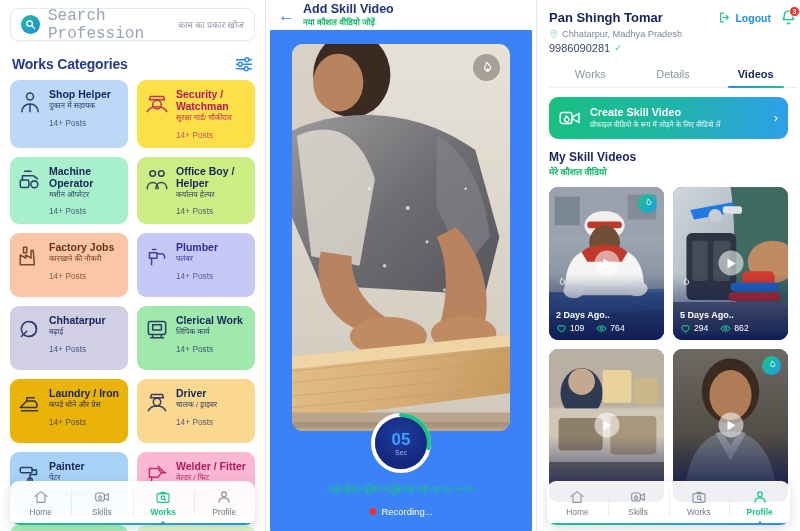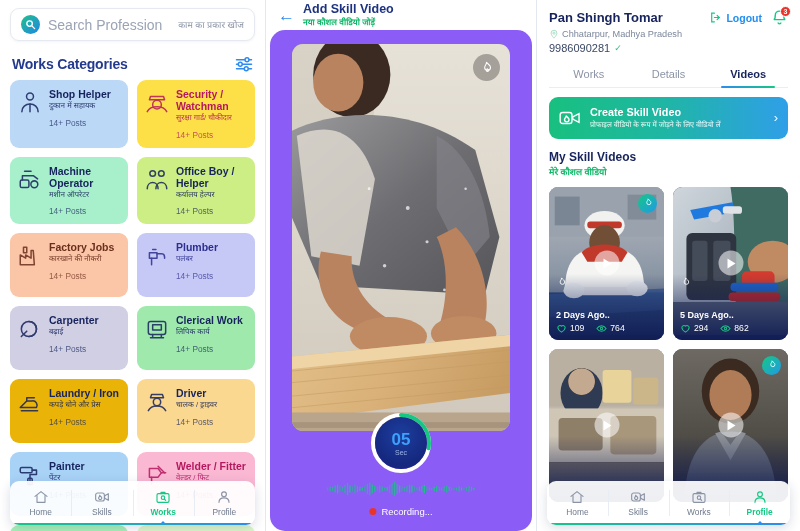--- a/index.html
+++ b/index.html
@@ -17,21 +17,21 @@
     display:flex; align-items:center; gap:8px;
     background:#ffffff; border:1px solid #e6eaf0; border-radius:9px;
     height:33px; padding:0 10px; box-shadow:0 1px 3px rgba(30,50,100,.06);
   }
   .search-ic {
     width:19px; height:19px; border-radius:50%; flex:none;
     background: linear-gradient(135deg,#22c08a 0%,#1f86e8 100%);
     display:flex; align-items:center; justify-content:center;
   }
   .search-ic svg { width:11px; height:11px; }
-  .search-ph { font-size:14px; color:#9aa4b5; flex:1; }
+  .search-ph { font-size:16px; color:#9aa4b5; flex:1;font-family:Liberation Mono, monospace; }
   .search-hi { font-size:9px; color:#8b94a6; white-space:nowrap; }
 
   .cat-head { display:flex; align-items:center; justify-content:space-between; padding: 9px 12px 8px 12px; }
   .cat-title { font-size:14px; font-weight:bold; color:#243a8e; letter-spacing:-.2px; }
   .filter-ic { width:18px; height:16px; }
 
   .cat-grid { display:grid; grid-template-columns:1fr 1fr; gap:9px; padding:0 10px 6px 10px; }
   .cat-card { border-radius:9px; padding:8px 8px 8px 7px; min-height:64px; display:flex; gap:6px; position:relative; }
   .cat-ico { width:26px; height:26px; flex:none; opacity:.85; margin-top:2px; }
   .cat-ico svg { width:100%; height:100%; }
@@ -39,21 +39,21 @@
   .cat-en { font-size:10.5px; font-weight:bold; line-height:1.15; }
   .cat-hi { font-size:7.6px; line-height:1.25; margin-top:1px; opacity:.92; }
   .cat-posts { font-size:8.3px; margin-top:7px; opacity:.72; }
 
   
   .panel2 { position:relative; width:270px; height:531px; background:#ffffff; overflow:hidden; }
   .p2-head { height:30px; display:flex; align-items:center; gap:8px; padding:0 12px; background:#fff; }
   .back-arrow { font-size:17px; color:#2d8bf0; line-height:1; }
   .p2-t1 { font-size:12.5px; font-weight:bold; color:#1d3281; line-height:1.1; }
   .p2-t2 { font-size:8.4px; color:#12b76a; font-weight:bold; line-height:1.2; }
-  .p2-stage { position:absolute; top:30px; left:4px; right:4px; bottom:0; background:#8b5cf6; border-radius:15px; overflow:hidden; }
+  .p2-stage { position:absolute; top:30px; left:4px; right:4px; bottom:0; background:#3b82f6; border-radius:1px; overflow:hidden; }
   .vid-frame { position:absolute; top:14px; left:22px; right:22px; bottom:100px; border-radius:11px; overflow:hidden; background:#6a5a4c; }
   .vid-art { position:absolute; inset:0; }
   .flame-btn {
     position:absolute; top:10px; right:10px; width:27px; height:27px; border-radius:50%;
     background:rgba(140,136,130,.72); display:flex; align-items:center; justify-content:center;
   }
   .flame-btn svg { width:14px; height:14px; }
   .timer-wrap { position:absolute; left:50%; transform:translateX(-50%); bottom:58px; width:60px; height:60px; }
   .timer-inner {
     position:absolute; inset:4px; border-radius:50%;
@@ -62,21 +62,21 @@
   }
   .timer-num { font-size:17px; font-weight:bold; color:#3da0fb; line-height:1; }
   .timer-unit { font-size:7px; color:#9fb6e6; margin-top:1px; }
   .wave { position:absolute; left:50%; transform:translateX(-50%); bottom:34px; width:150px; height:16px; }
   .rec-row { position:absolute; left:50%; transform:translateX(-50%); bottom:14px; display:flex; align-items:center; gap:5px; }
   .rec-dot { width:7px; height:7px; border-radius:50%; background:#e8342a; }
   .rec-txt { font-size:9.5px; color:#ffffff; }
 
   
   .panel3 { position:relative; width:264px; height:531px; background:#ffffff; overflow:hidden; border-left:1px solid #e3e8ef; }
-  .p3-top { padding:9px 12px 0 12px; }
+  .p3-top { padding:9px 3px 0 12px; }
   .p3-name-row { display:flex; align-items:center; justify-content:space-between; }
   .p3-name { font-size:13px; font-weight:bold; color:#16235c; }
   .p3-right { display:flex; align-items:center; gap:9px; }
   .logout { display:flex; align-items:center; gap:4px; font-size:10.5px; font-weight:bold; color:#1f8ef1; }
   .logout svg { width:13px; height:13px; }
   .bell-wrap { position:relative; width:17px; height:17px; }
   .bell-badge {
     position:absolute; top:-3px; right:-3px; width:11px; height:11px; border-radius:50%;
     background:#e8342a; color:#fff; font-size:7px; font-weight:bold;
     display:flex; align-items:center; justify-content:center; border:1px solid #fff;
@@ -260,21 +260,21 @@
             <span class="cat-posts" style="display:block">14+ Posts</span>
           </span>
         </div>
         <div class="cat-card" style="background: rgb(208, 207, 228); color: rgb(22, 35, 92);">
           <span class="cat-ico"><svg viewBox="0 0 24 24" fill="none" stroke="#16235c" stroke-width="1.4" stroke-linejoin="round" stroke-linecap="round">
               <circle cx="11" cy="12" r="7"></circle>
               <path d="M11 5a7 7 0 0 1 0 14"></path>
               <path d="M4 19l5-5"></path>
             </svg></span>
           <span class="cat-txt">
-            <span class="cat-en" style="display:block">Carpenter</span>
+            <span class="cat-en" style="display:block">Chhatarpur</span>
             <span class="cat-hi" style="display:block">बढ़ाई</span>
             <span class="cat-posts" style="display:block">14+ Posts</span>
           </span>
         </div>
         <div class="cat-card" style="background: rgb(159, 233, 173); color: rgb(22, 35, 92);">
           <span class="cat-ico"><svg viewBox="0 0 24 24" fill="none" stroke="#16235c" stroke-width="1.4" stroke-linejoin="round" stroke-linecap="round">
               <rect x="4" y="5" width="16" height="12" rx="2"></rect>
               <path d="M8 17v3M16 17v3M6 20h12"></path>
               <rect x="8" y="8" width="8" height="5"></rect>
             </svg></span>

